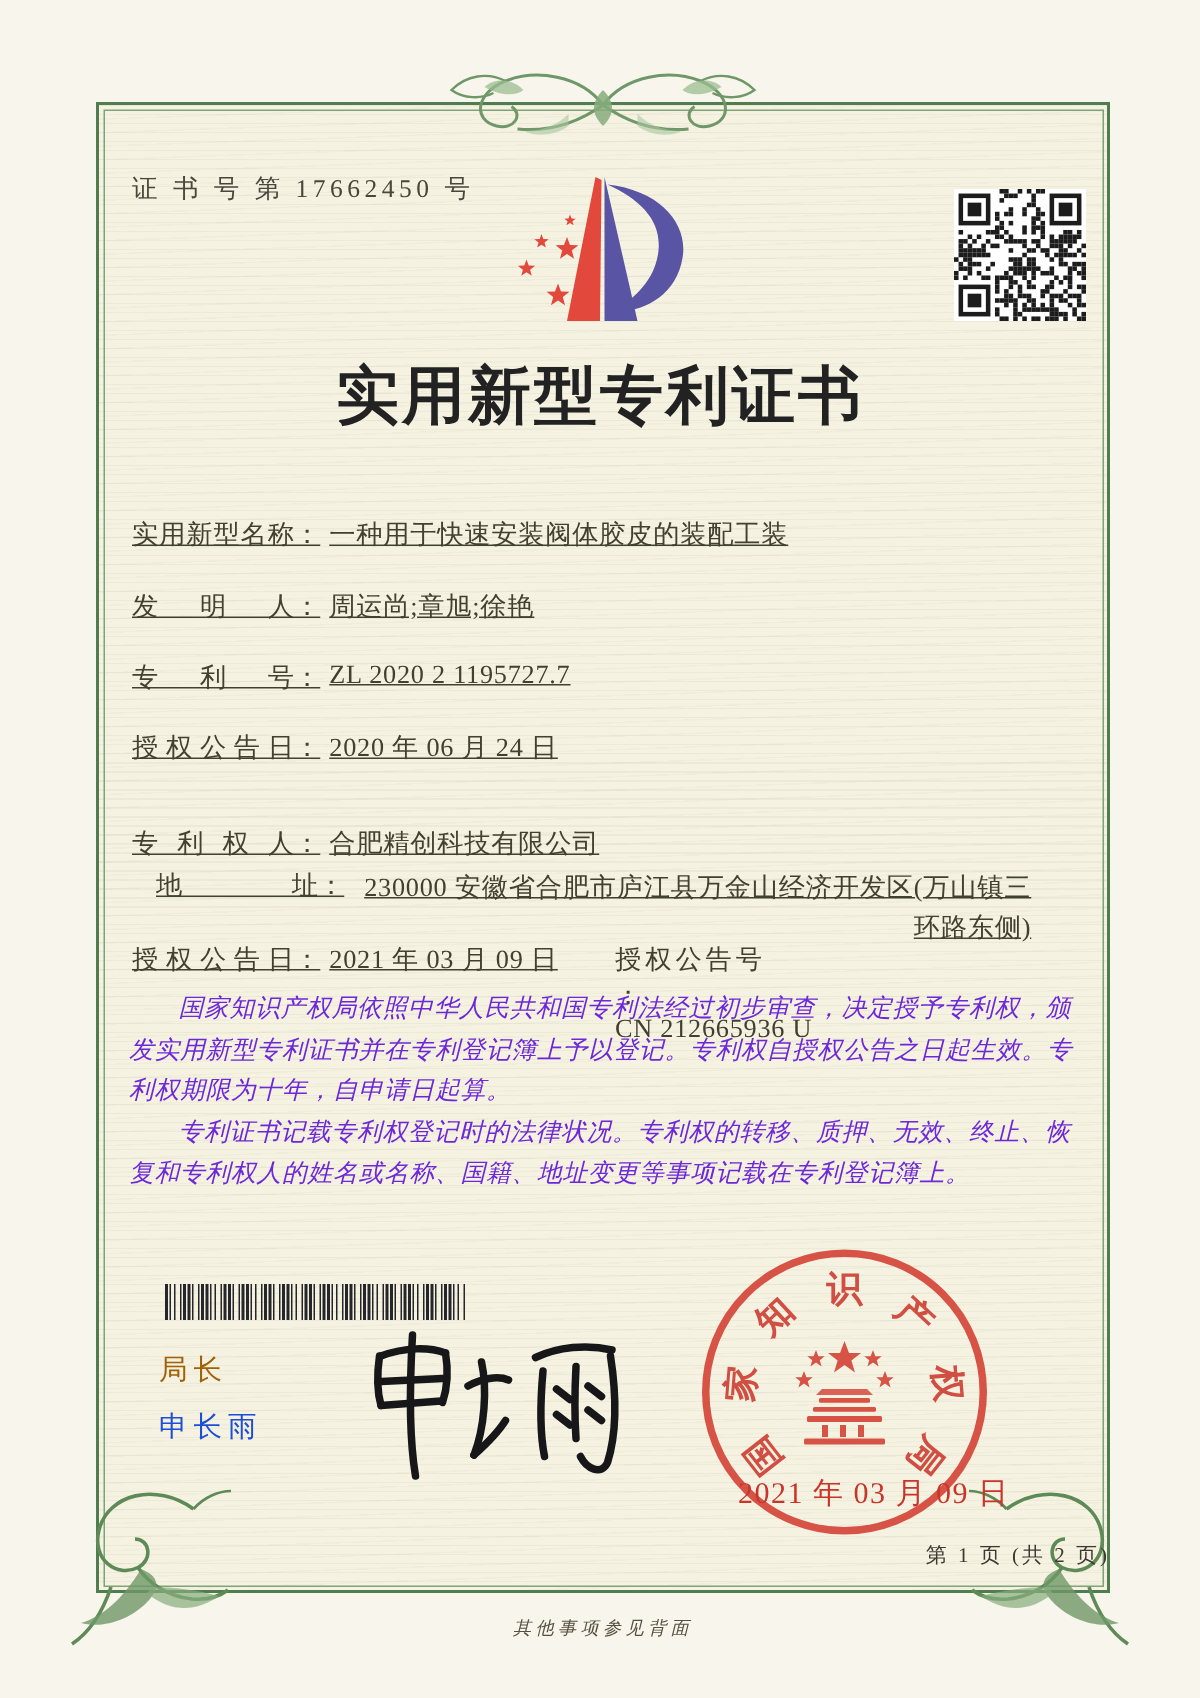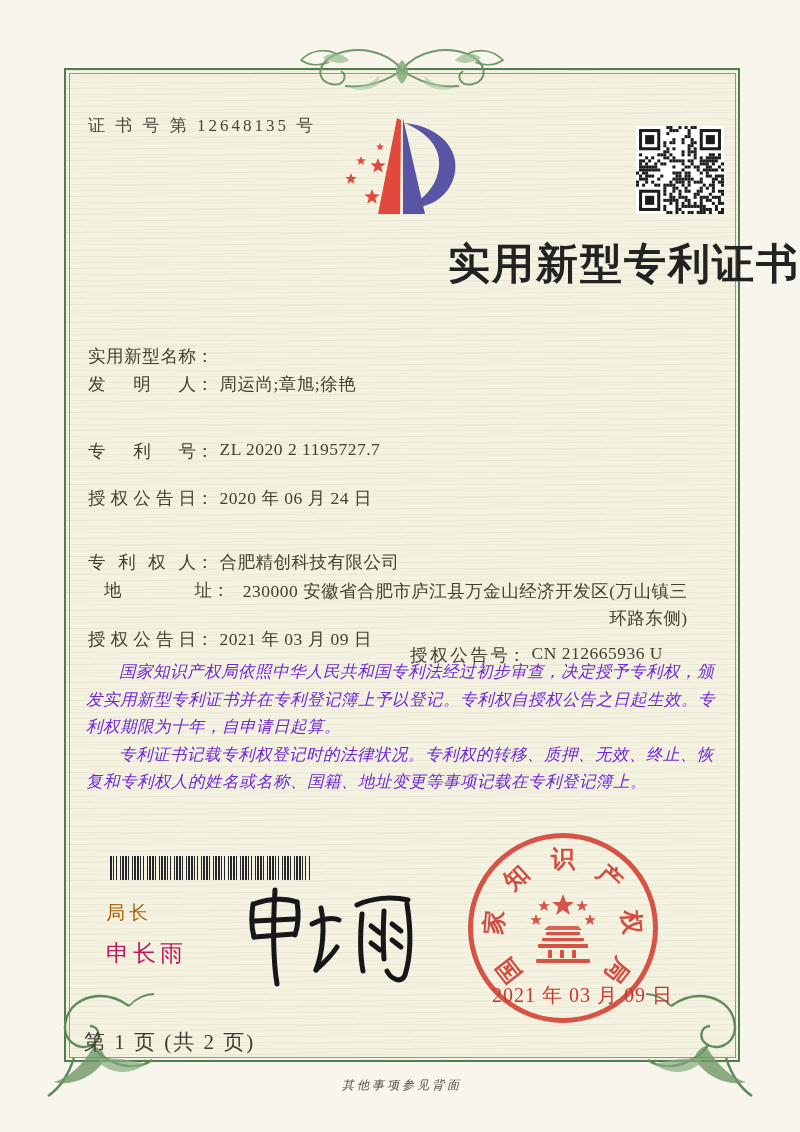--- a/index.html
+++ b/index.html
@@ -15,51 +15,51 @@
     position:absolute;left:64px;top:68px;width:676px;height:994px;
     border:2.5px solid #4f7d4f;box-sizing:border-box;
     background:
       repeating-linear-gradient(180deg, rgba(150,165,120,.10) 0 1px, transparent 1px 6px),
       repeating-linear-gradient(178deg, rgba(180,170,130,.07) 0 1px, transparent 1px 9px),
       #f5f2e2;
   }
   .frame-inner{position:absolute;inset:2.5px;border:1px solid #7fa379;}
   
   .cert-no{left:88px;top:114px;font-size:17px;letter-spacing:3px;color:#4a463a;}
-  .title{left:0;top:236px;width:100%;text-align:right;font-size:42px;font-weight:bold;
+  .title{left:0;top:236px;width:100%;text-align:center;font-size:42px;font-weight:bold;
          letter-spacing:2px;color:#222;}
   
-  .frow{left:88px;font-size:17.5px;color:#42402f;display:flex;}
+  .frow{left:88px;font-size:17.5px;color:#42402f;display:flex;text-decoration:underline;}
   .flabel{display:inline-block;width:108px;text-align:justify;text-align-last:justify;}
   .fcolon{display:inline-block;margin:0 6px 0 0;}
   .fvalue{letter-spacing:.5px;}
   .addr-val{width:452px;line-height:27px;display:inline-block;text-align:right;}
-  .grant2{position:absolute;left:322px;top:16px;display:flex;font-size:17.5px;}
+  .grant2{position:absolute;left:322px;top:0;display:flex;font-size:17.5px;flex-direction:column;}
   .grant2 .flabel{width:98px;}
   
   .paras{left:86px;top:658px;width:636px;font-style:italic;font-size:16.5px;
          line-height:27.5px;color:#6d28d9;}
   .paras p{margin:0;text-indent:2em;letter-spacing:.5px;}
   
   .barcode{left:110px;top:856px;}
   .signer-title{left:106px;top:900px;font-size:19px;letter-spacing:4px;color:#a16207;}
-  .signer-name{left:106px;top:938px;font-size:23px;letter-spacing:4px;color:#be185d;font-family:Liberation Serif, serif;}
+  .signer-name{left:106px;top:938px;font-size:19px;letter-spacing:4px;color:#1d4ed8;font-family:Liberation Serif, serif;}
   .signature{left:220px;top:874px;}
   .seal{
     left:468px;top:833px;width:190px;height:190px;border-radius:50%;
     border:5px solid #d5473b;box-sizing:border-box;opacity:.93;
   }
   .seal-char{
     position:absolute;left:calc(50% - 13px);top:calc(50% - 13px);width:26px;height:26px;
     display:flex;align-items:center;justify-content:center;
     font-size:24px;font-weight:bold;color:#cf4237;font-family:"Liberation Serif",serif;
   }
   .seal-emblem{position:absolute;left:50%;top:46px;transform:translateX(-50%);}
   .seal-date{left:492px;top:982px;font-size:20px;color:#c8352a;letter-spacing:1px;z-index:5;}
-  .page-info{left:64px;top:1028px;width:676px;text-align:left;font-size:21px;color:#3c3a30;letter-spacing:2px;padding-left:20px;}
+  .page-info{left:64px;top:1028px;width:676px;text-align:right;font-size:14px;color:#3c3a30;letter-spacing:2px;}
   .back-note{left:64px;top:1077px;width:676px;text-align:center;font-size:12px;
              font-style:italic;color:#55503f;letter-spacing:3px;}
   svg{display:block;}
 </style>
 </head>
 <body>
 
 <div class="frame">
   <div class="frame-inner"></div>
 </div>
@@ -90,21 +90,21 @@
   <g stroke="#5d8a57" fill="none" stroke-width="2.4">
     <path d="M95,18 C70,0 38,8 32,32 C27,52 44,64 58,57 C68,52 66,38 56,38"></path>
     <path d="M58,57 C64,66 76,76 94,78 C106,79 114,75 118,72"></path>
     <path d="M40,70 C34,88 26,100 14,108"></path>
     <path d="M95,18 C102,10 112,6 120,6" stroke-width="1.8"></path>
   </g>
   <path d="M60,58 C48,78 34,90 20,94 C34,98 54,92 66,78 C74,68 70,62 60,58 Z" fill="#6f9768" opacity=".8"></path>
   <path d="M64,74 C80,88 98,86 112,76 C98,72 80,70 68,70 Z" fill="#88ac7e" opacity=".7"></path>
 </svg>
 
-<div class="abs cert-no">证 书 号 第 12648135 号</div>
+<div class="abs cert-no">证 书 号 第 17662450 号</div>
 
 <svg class="abs" style="left:328px;top:110px;" width="145" height="122" viewBox="0 0 145 122">
   <path d="M69,8 L73,10 L72,104 L50,104 Z" fill="#e2483c"></path>
   <path d="M75,8 L97,104 L75,104 Z" fill="#5a54a4"></path>
   <path d="M77,13 C113,17 131,40 127,62 C123,87 100,99 82,97 C96,88 109,76 111,57 C113,37 99,23 77,13 Z" fill="#5a54a4"></path>
   <g id="logo-stars" fill="#e2483c">
       <path d="M52.0,33.0L53.0,35.6L55.8,35.8L53.6,37.5L54.4,40.2L52.0,38.7L49.6,40.2L50.4,37.5L48.2,35.8L51.0,35.6Z"></path>
       <path d="M33.0,46.0L34.2,49.3L37.8,49.5L35.0,51.6L35.9,55.0L33.0,53.1L30.1,55.0L31.0,51.6L28.2,49.5L31.8,49.3Z"></path>
       <path d="M50.0,48.0L52.0,53.3L57.6,53.5L53.2,57.0L54.7,62.5L50.0,59.4L45.3,62.5L46.8,57.0L42.4,53.5L48.0,53.3Z"></path>
       <path d="M23.0,63.0L24.5,67.0L28.7,67.1L25.4,69.8L26.5,73.9L23.0,71.5L19.5,73.9L20.6,69.8L17.3,67.1L21.5,67.0Z"></path>
@@ -397,22 +397,23 @@
       <rect x="2" y="22" width="5" height="5" fill="#fff"></rect>
       <rect x="3" y="23" width="3" height="3"></rect>
     </g>
 </svg>
 
 <div class="abs title">实用新型专利证书</div>
 
 <div class="abs frow" style="top:344px;">
   <span class="flabel">实用新型名称</span>
     <span class="fcolon">：</span>
-</div>
-<div class="abs frow" style="top:372px;">
+  <span class="fvalue">一种用于快速安装阀体胶皮的装配工装</span>
+</div>
+<div class="abs frow" style="top:392px;">
   <span class="flabel">发明人</span>
     <span class="fcolon">：</span>
   <span class="fvalue">周运尚;章旭;徐艳</span>
 </div>
 <div class="abs frow" style="top:439px;">
   <span class="flabel">专利号</span>
     <span class="fcolon">：</span>
   <span class="fvalue">ZL 2020 2 1195727.7</span>
 </div>
 <div class="abs frow" style="top:486px;">

